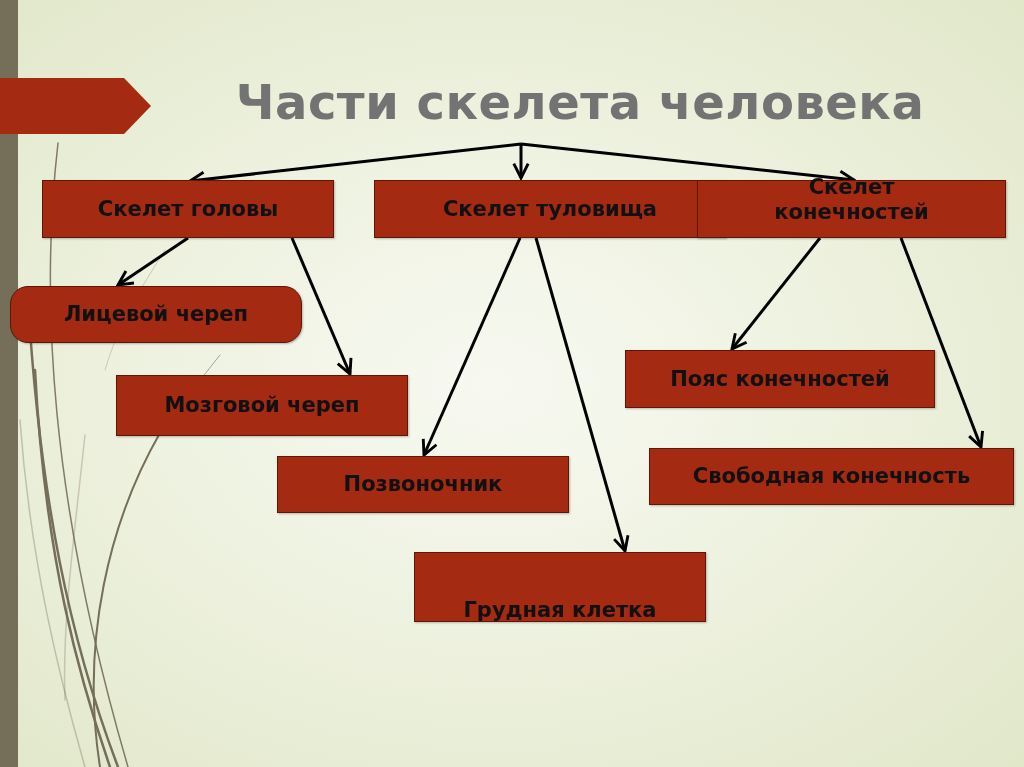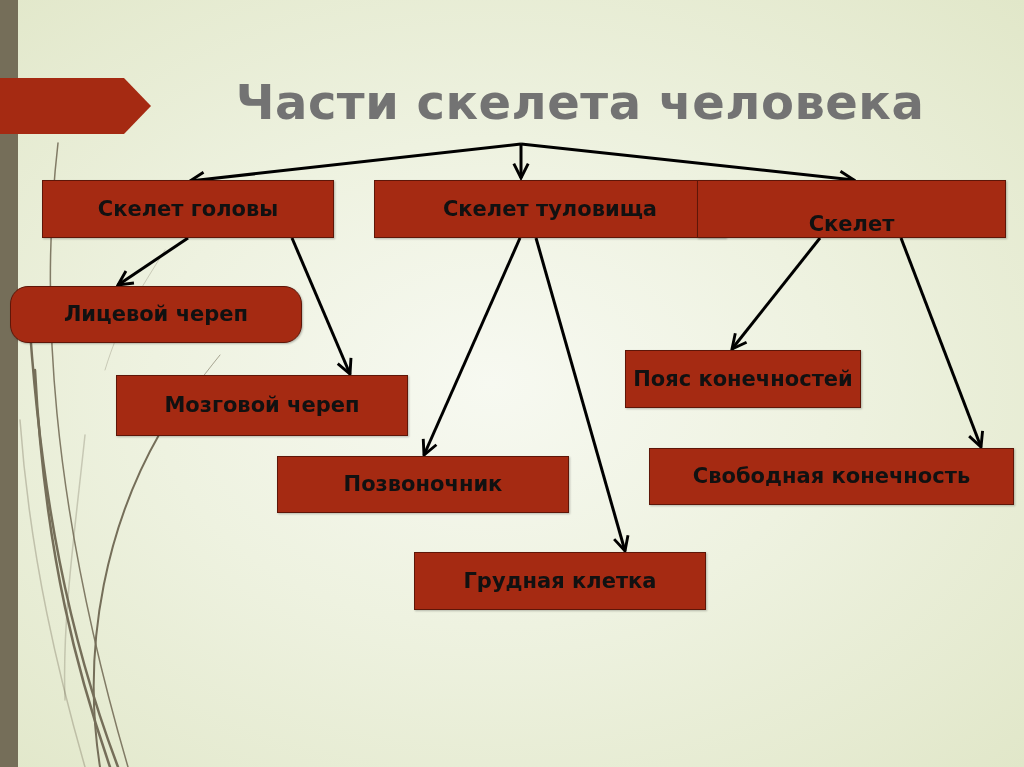--- a/index.html
+++ b/index.html
@@ -68,39 +68,40 @@
 </svg>
 
 <div class="node" style="left:42px; top:180px; width:292px; height:58px;">
   <span>Скелет головы</span>
 </div>
 
 <div class="node" style="left:374px; top:180px; width:352px; height:58px;">
   <span>Скелет туловища</span>
 </div>
 
-<div class="node two-line" style="left:697px; top:180px; width:309px; height:58px; flex-direction:column; justify-content:flex-end; padding-top:0;">
+<div class="node two-line" style="left:697px; top:180px; width:309px; height:58px; flex-direction:column; justify-content:flex-start; padding-top:0;">
   <span style="margin-top:-6px;">Скелет</span>
+  <span>конечностей</span>
 </div>
 
 <div class="node" style="left:10px; top:286px; width:292px; height:57px;border-radius:18px;">
   <span>Лицевой череп</span>
 </div>
 
 <div class="node" style="left:75px; top:375px; width:292px; height:61px;margin-left:41px;">
   <span>Мозговой череп</span>
 </div>
 
 <div class="node" style="left:277px; top:456px; width:292px; height:57px;">
   <span>Позвоночник</span>
 </div>
 
-<div class="node" style="left:414px; top:552px; width:292px; height:58px;">
+<div class="node" style="left:414px; top:552px; width:292px; height:70px;align-items:flex-end;">
   <span>Грудная клетка</span>
 </div>
 
-<div class="node" style="left:625px; top:350px; width:236px; height:58px;">
+<div class="node" style="left:625px; top:350px; width:310px; height:58px;">
   <span>Пояс конечностей</span>
 </div>
 
 <div class="node" style="left:649px; top:448px; width:365px; height:57px;">
   <span>Свободная конечность</span>
 </div>
 
 </body></html>

